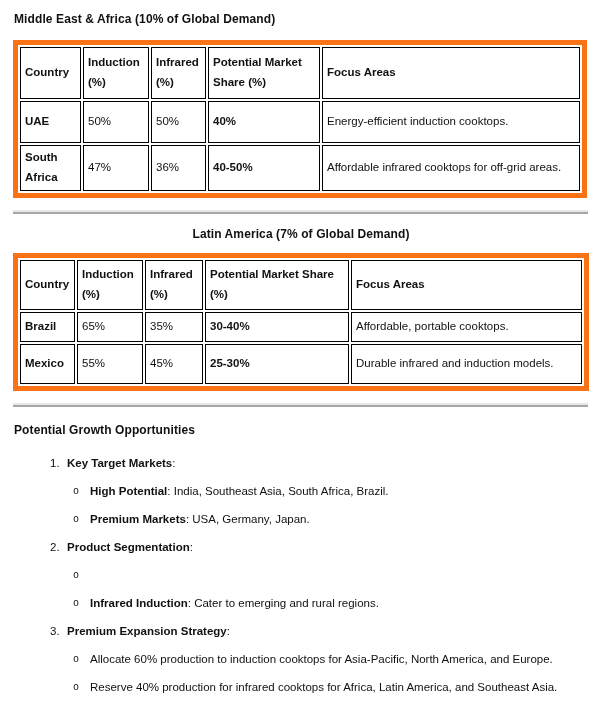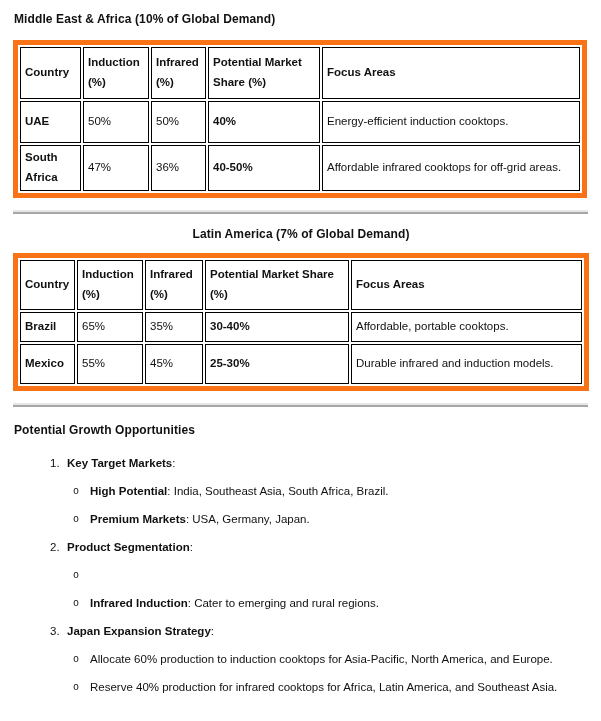--- a/index.html
+++ b/index.html
@@ -156,21 +156,21 @@
     <div class="sub-item">
       <span class="marker">o</span>
     </div>
     <div class="sub-item">
       <span class="marker">o</span>
       <span class="sub-text"><b>Infrared Induction</b><span>: Cater to emerging and rural regions.</span></span>
     </div>
 
     <div class="list-item">
       <span class="num">3.</span>
-      <span class="item-text"><b>Japan Expansion Strategy</b><span>:</span></span>
+      <span class="item-text"><b>Premium Expansion Strategy</b><span>:</span></span>
     </div>
     <div class="sub-item">
       <span class="marker">o</span>
       <span class="sub-text"><b></b><span>Allocate 60% production to induction cooktops for Asia-Pacific, North America, and Europe.</span></span>
     </div>
     <div class="sub-item">
       <span class="marker">o</span>
       <span class="sub-text"><b></b><span>Reserve 40% production for infrared cooktops for Africa, Latin America, and Southeast Asia.</span></span>
     </div>
 

